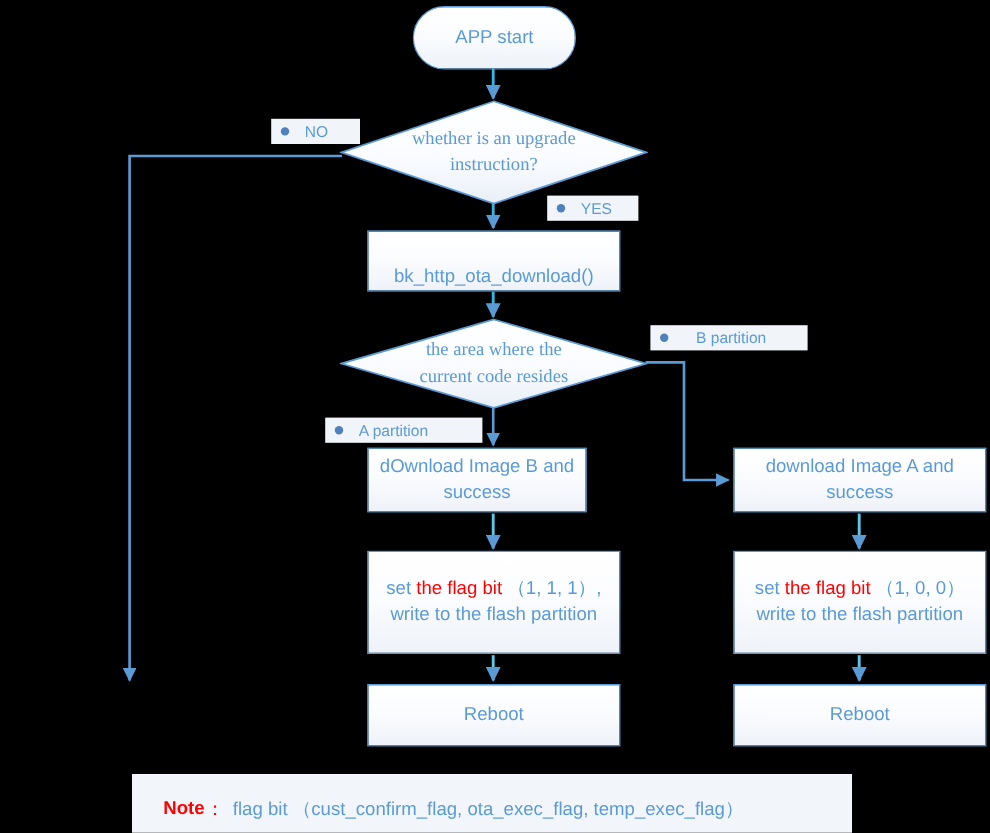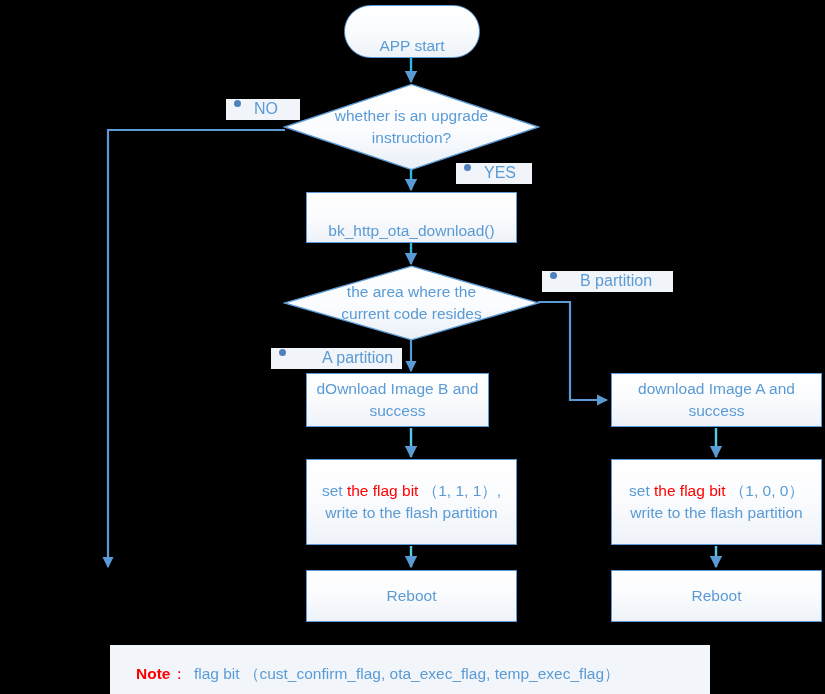--- a/index.html
+++ b/index.html
@@ -43,25 +43,25 @@
 
   .process {
     border: 1.3px solid #5b9bd5;
     background: linear-gradient(to bottom, #ffffff 0%, #fbfcfe 45%, #eef2f8 100%);
   }
 
   .terminator {
     border: 1.6px solid #5b9bd5;
     border-radius: 28px;
     background: linear-gradient(to bottom, #ffffff 0%, #fafcfe 50%, #edf2f8 100%);
-    align-items: flex-end;
   }
 
   .decision-wrap {
     position: absolute;
+    font-family: Liberation Serif, serif;
   }
   .decision-wrap svg {
     position: absolute;
     left: 0; top: 0;
   }
   .decision-text {
     position: absolute;
     left: 0; top: 0;
     width: 100%;
     height: 100%;
@@ -72,22 +72,23 @@
     color: #5b9bd5;
     font-size: 15.5px;
     line-height: 1.42;
   }
 
   
   .edge-label {
     position: absolute;
     background: #f1f4f9;
     color: #5b9bd5;
-    font-size: 16px;
-    display: flex;
+    font-size: 13px;
+    display: flex;
+    align-items: center;
     padding: 1px 10px 2px 8px;
     box-sizing: border-box;
     white-space: nowrap;
     box-shadow: 0 1px 1px rgba(0,0,0,0.10);
   }
   .edge-label .bullet {
     width: 7px;
     height: 7px;
     border-radius: 50%;
     background: #4f81bd;
@@ -207,21 +208,21 @@
         <div>current code resides</div>
       </div>
     </div>
   </div>
 
   <div class="edge-label" style="left:542px; top:271px; width:131px; height:21px;gap:10px;">
     <span class="bullet"></span>
     <span>B partition</span>
   </div>
 
-  <div class="edge-label" style="left:271px; top:348px; width:131px; height:21px;gap:23px;">
+  <div class="edge-label" style="left:271px; top:348px; width:131px; height:21px;">
     <span class="bullet"></span>
     <span>A partition</span>
   </div>
 
   <div class="node process" style="left:306px; top:373px; width:183px; height:54px;">
     <div>
       <div>dOwnload Image B and</div>
       <div>success</div>
     </div>
   </div>

